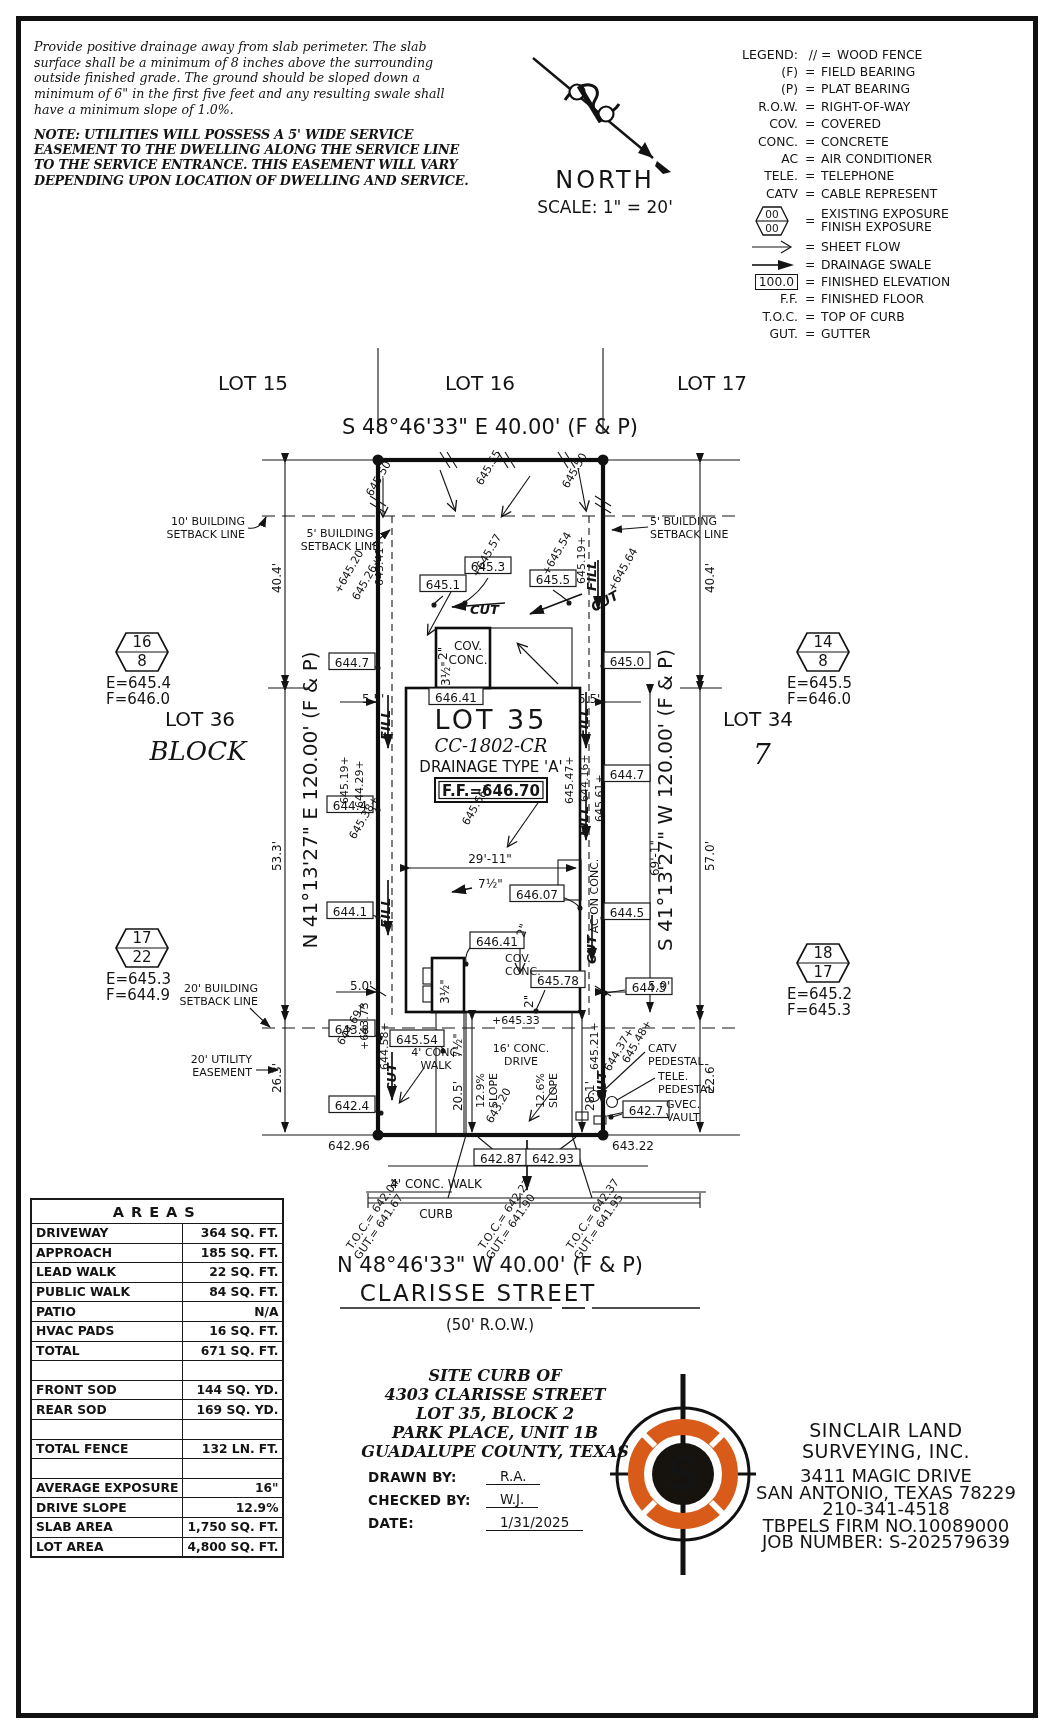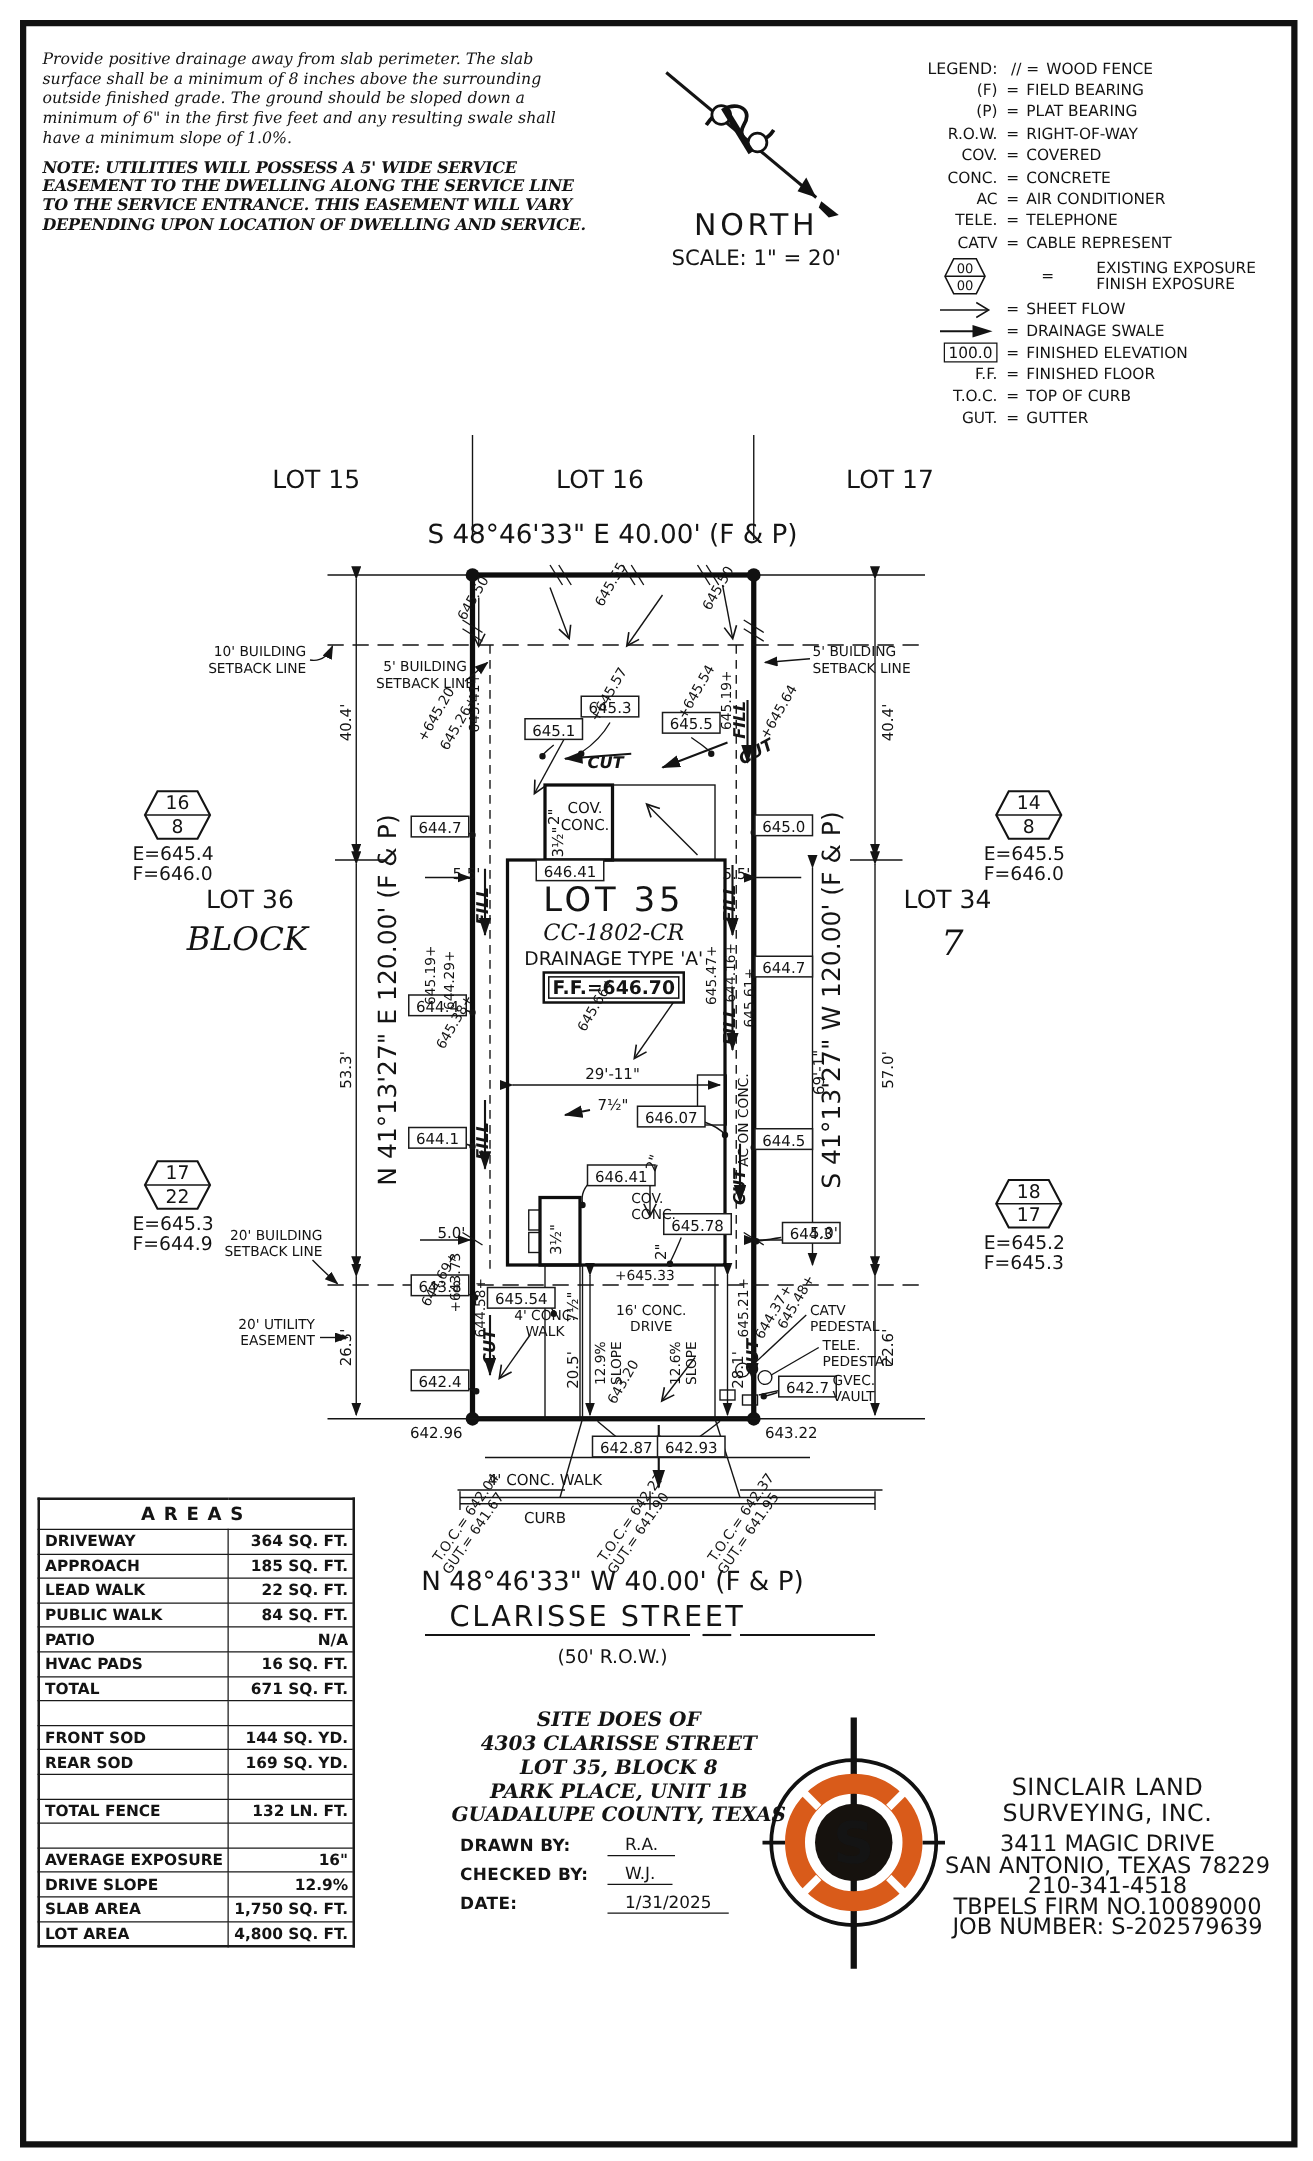--- a/index.html
+++ b/index.html
@@ -122,21 +122,21 @@
   <div class="lrow">
       <span class="lsym">TELE.</span>
       <span class="leq">=</span>
       <span class="llabel">TELEPHONE</span>
     </div>
   <div class="lrow">
       <span class="lsym">CATV</span>
       <span class="leq">=</span>
       <span class="llabel">CABLE REPRESENT</span>
     </div>
-  <div class="lrow" style="min-height:36px;gap:28px;">
+  <div class="lrow" style="min-height:36px;">
     <span class="lsym">
       <svg width="52" height="34" style="vertical-align:middle">
         <polygon points="10,17 17,3 35,3 42,17 35,31 17,31" fill="none" stroke="#141414" stroke-width="1.3"></polygon>
         <line x1="10" y1="17" x2="42" y2="17" stroke="#141414" stroke-width="1.1"></line>
         <text x="26" y="14" text-anchor="middle" font-size="10.5">00</text>
         <text x="26" y="28" text-anchor="middle" font-size="10.5">00</text>
       </svg>
     </span>
     <span class="leq">=</span>
     <span class="llabel two">
@@ -696,23 +696,23 @@
         <td class="val">1,750 SQ. FT.</td>
       </tr>
   <tr>
         <td>LOT AREA</td>
         <td class="val">4,800 SQ. FT.</td>
       </tr>
 </tbody>
   </table>
 
 <div class="abs titleblk">
-  <div>SITE DOES OF</div>
+  <div>SITE CURB OF</div>
   <div>4303 CLARISSE STREET</div>
-  <div>LOT 35, BLOCK 8</div>
+  <div>LOT 35, BLOCK 2</div>
   <div>PARK PLACE, UNIT 1B</div>
   <div>GUADALUPE COUNTY, TEXAS</div>
 </div>
 <div class="abs drawnblk">
   <div class="row">
       <span class="lbl">DRAWN BY:</span>
       <span class="val">R.A.</span>
     </div>
   <div class="row">
       <span class="lbl">CHECKED BY:</span>

